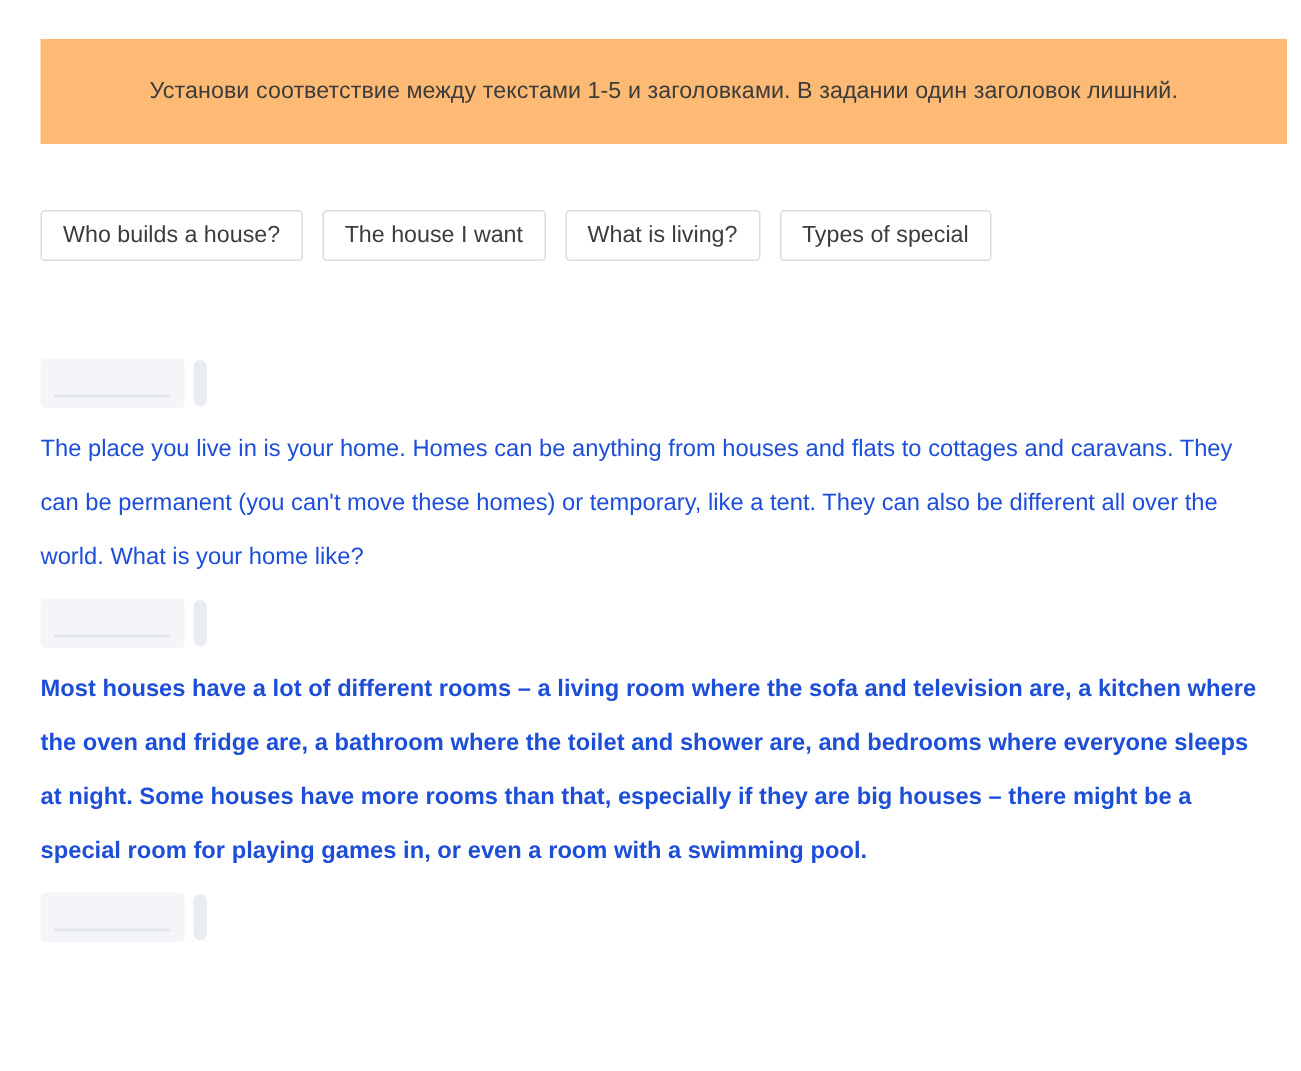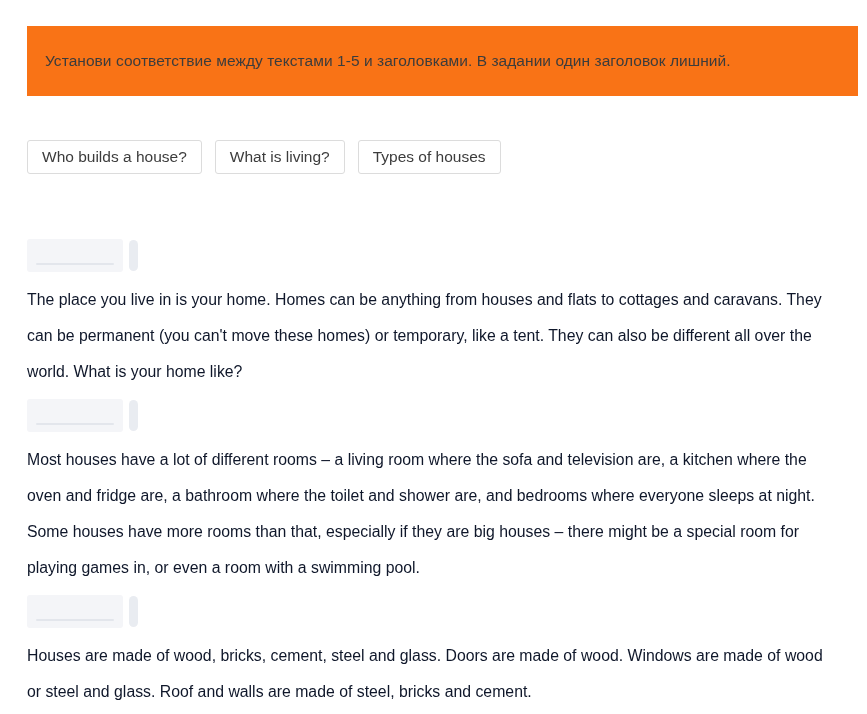--- a/index.html
+++ b/index.html
@@ -22,25 +22,26 @@
     box-sizing: border-box;
   }
 
   
   .instruction-banner {
     position: absolute;
     left: 27px;
     top: 26px;
     width: 831px;
     height: 70px;
-    background: #f97316;
+    background: #fdba74;
     box-sizing: border-box;
     display: flex;
     align-items: center;
     padding: 0 18px;
+    justify-content: center;
   }
   .instruction-text {
     font-size: 15.5px;
     line-height: 22px;
     color: #3c3c3c;
     letter-spacing: 0.05px;
   }
 
   
   .chips-area {
@@ -108,46 +109,49 @@
   .dropzone-caret {
     width: 9px;
     height: 31px;
     margin-left: 6px;
     background: #e9ecf1;
     border-radius: 5px;
   }
   .task-text {
     font-size: 15.8px;
     line-height: 36px;
-    color: #0f172a;
+    color: #1d4ed8;
     letter-spacing: 0.01px;
   }
   .task-item.t1 .task-text { width: 812px; }
-  .task-item.t2 .task-text { width: 816px; }
+  .task-item.t2 .task-text { width: 816px; font-weight: bold; }
   .task-item.t3 .task-text { width: 812px; }
 </style>
 </head>
 <body>
 
 <div class="page">
 
   <div class="instruction-banner">
     <div class="instruction-text">Установи соответствие между текстами 1-5 и заголовками. В задании один заголовок лишний.</div>
   </div>
 
   <div class="chips-area">
     <div class="chips-row">
       <div class="chip">
         <span>Who builds a house?</span>
       </div>
       <div class="chip">
+        <span>The house I want</span>
+      </div>
+      <div class="chip">
         <span>What is living?</span>
       </div>
       <div class="chip">
-        <span>Types of houses</span>
+        <span>Types of special</span>
       </div>
     </div>
   </div>
 
   <div class="tasks">
 
     <div class="task-item t1">
       <div class="dropzone-row">
         <div class="dropzone">
           <span class="dropzone-value"></span>
@@ -170,17 +174,16 @@
     </div>
 
     <div class="task-item t3">
       <div class="dropzone-row">
         <div class="dropzone">
           <span class="dropzone-value"></span>
           <div class="dropzone-underline"></div>
         </div>
         <div class="dropzone-caret"></div>
       </div>
-      <div class="task-text">Houses are made of wood, bricks, cement, steel and glass. Doors are made of wood. Windows are made of wood or steel and glass. Roof and walls are made of steel, bricks and cement.</div>
     </div>
 
   </div>
 </div>
 
 </body></html>

